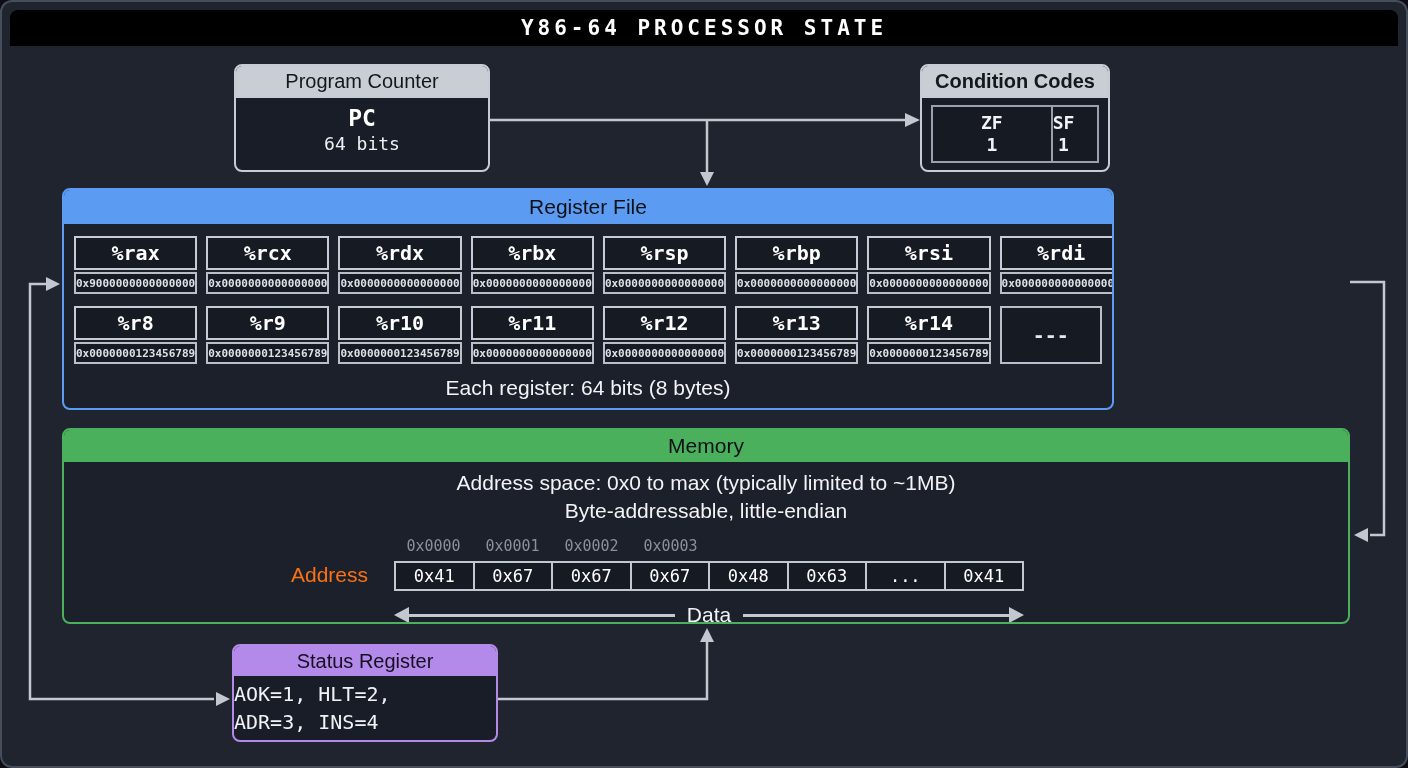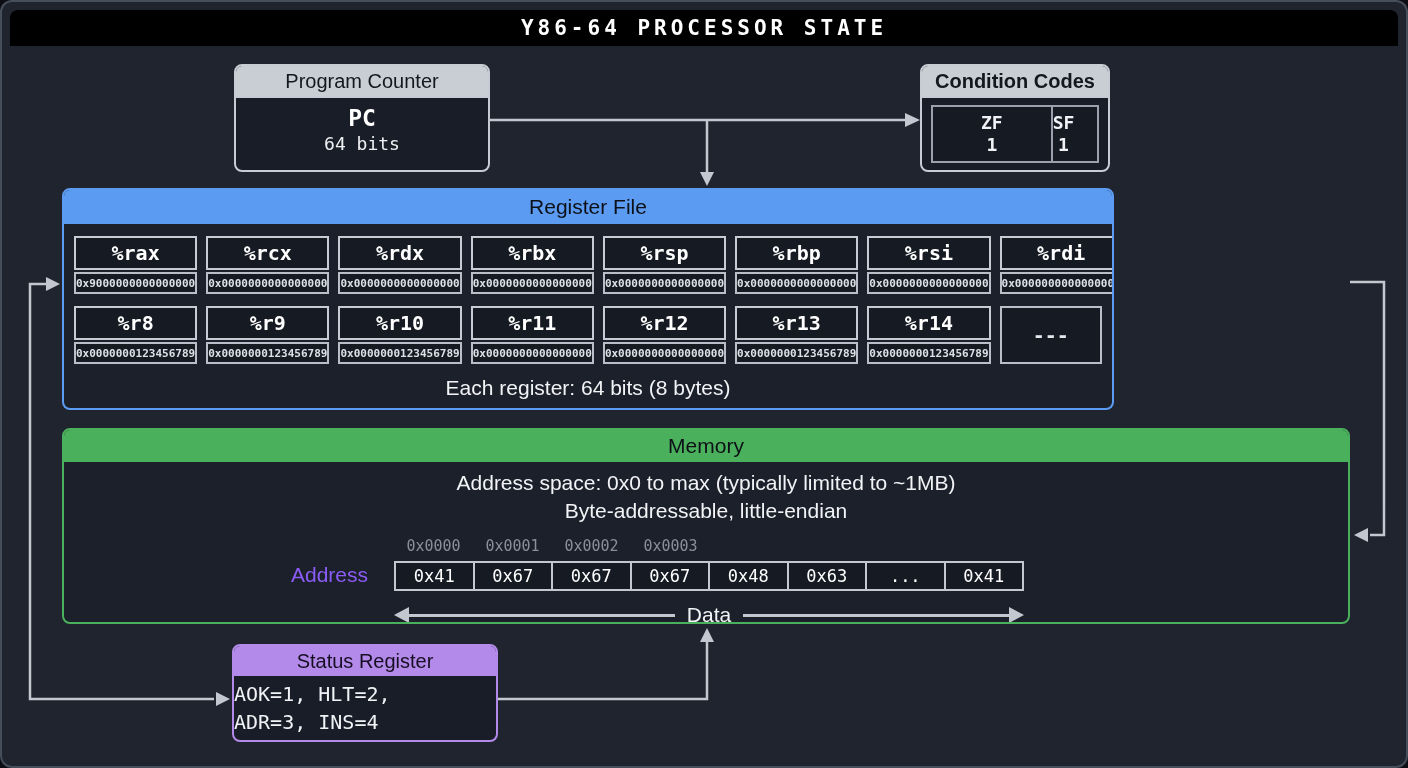--- a/index.html
+++ b/index.html
@@ -62,21 +62,21 @@
            border-radius:8px;background:#1c202a;overflow:hidden;}
   .mem-header{height:32px;background:var(--memory-accent);color:#0d1117;display:flex;align-items:center;
               justify-content:center;font-size:21px;}
   .mem-body{position:relative;height:159px;}
   .mem-line1{margin-top:9px;text-align:center;font-size:21px;color:#f2f3f6;}
   .mem-line2{margin-top:4px;text-align:center;font-size:21px;color:#f2f3f6;}
   .addr-labels{position:absolute;left:330px;top:66px;width:316px;display:flex;}
   .addr-labels span{flex:1;text-align:center;font-family:var(--mono);font-size:15px;color:#8a909b;}
   .data-row{position:absolute;left:0;top:90px;width:100%;height:30px;}
   .addr-caption{position:absolute;left:0;top:2px;width:318px;text-align:right;padding-right:14px;
-                font-size:21px;color:#8b5cf6;}
+                font-size:21px;color:#f97316;}
   .data-strip{position:absolute;left:330px;top:0;width:630px;height:30px;display:flex;
               border:2px solid var(--connector-line);background:#161a23;justify-content:flex-end;}
   .data-cell{flex:1;border-left:2px solid var(--connector-line);color:#ffffff;font-family:var(--mono);
              font-size:17px;display:flex;align-items:center;justify-content:center;}
   .data-cell:first-child{border-left:none;}
   .data-arrow{position:absolute;left:330px;top:132px;width:630px;display:flex;align-items:center;}
   .data-arrow .line{flex:1;height:3px;background:var(--connector-line);}
   .tri-left{width:0;height:0;border-top:8px solid transparent;border-bottom:8px solid transparent;
             border-right:15px solid var(--connector-line);}
   .tri-right{width:0;height:0;border-top:8px solid transparent;border-bottom:8px solid transparent;

